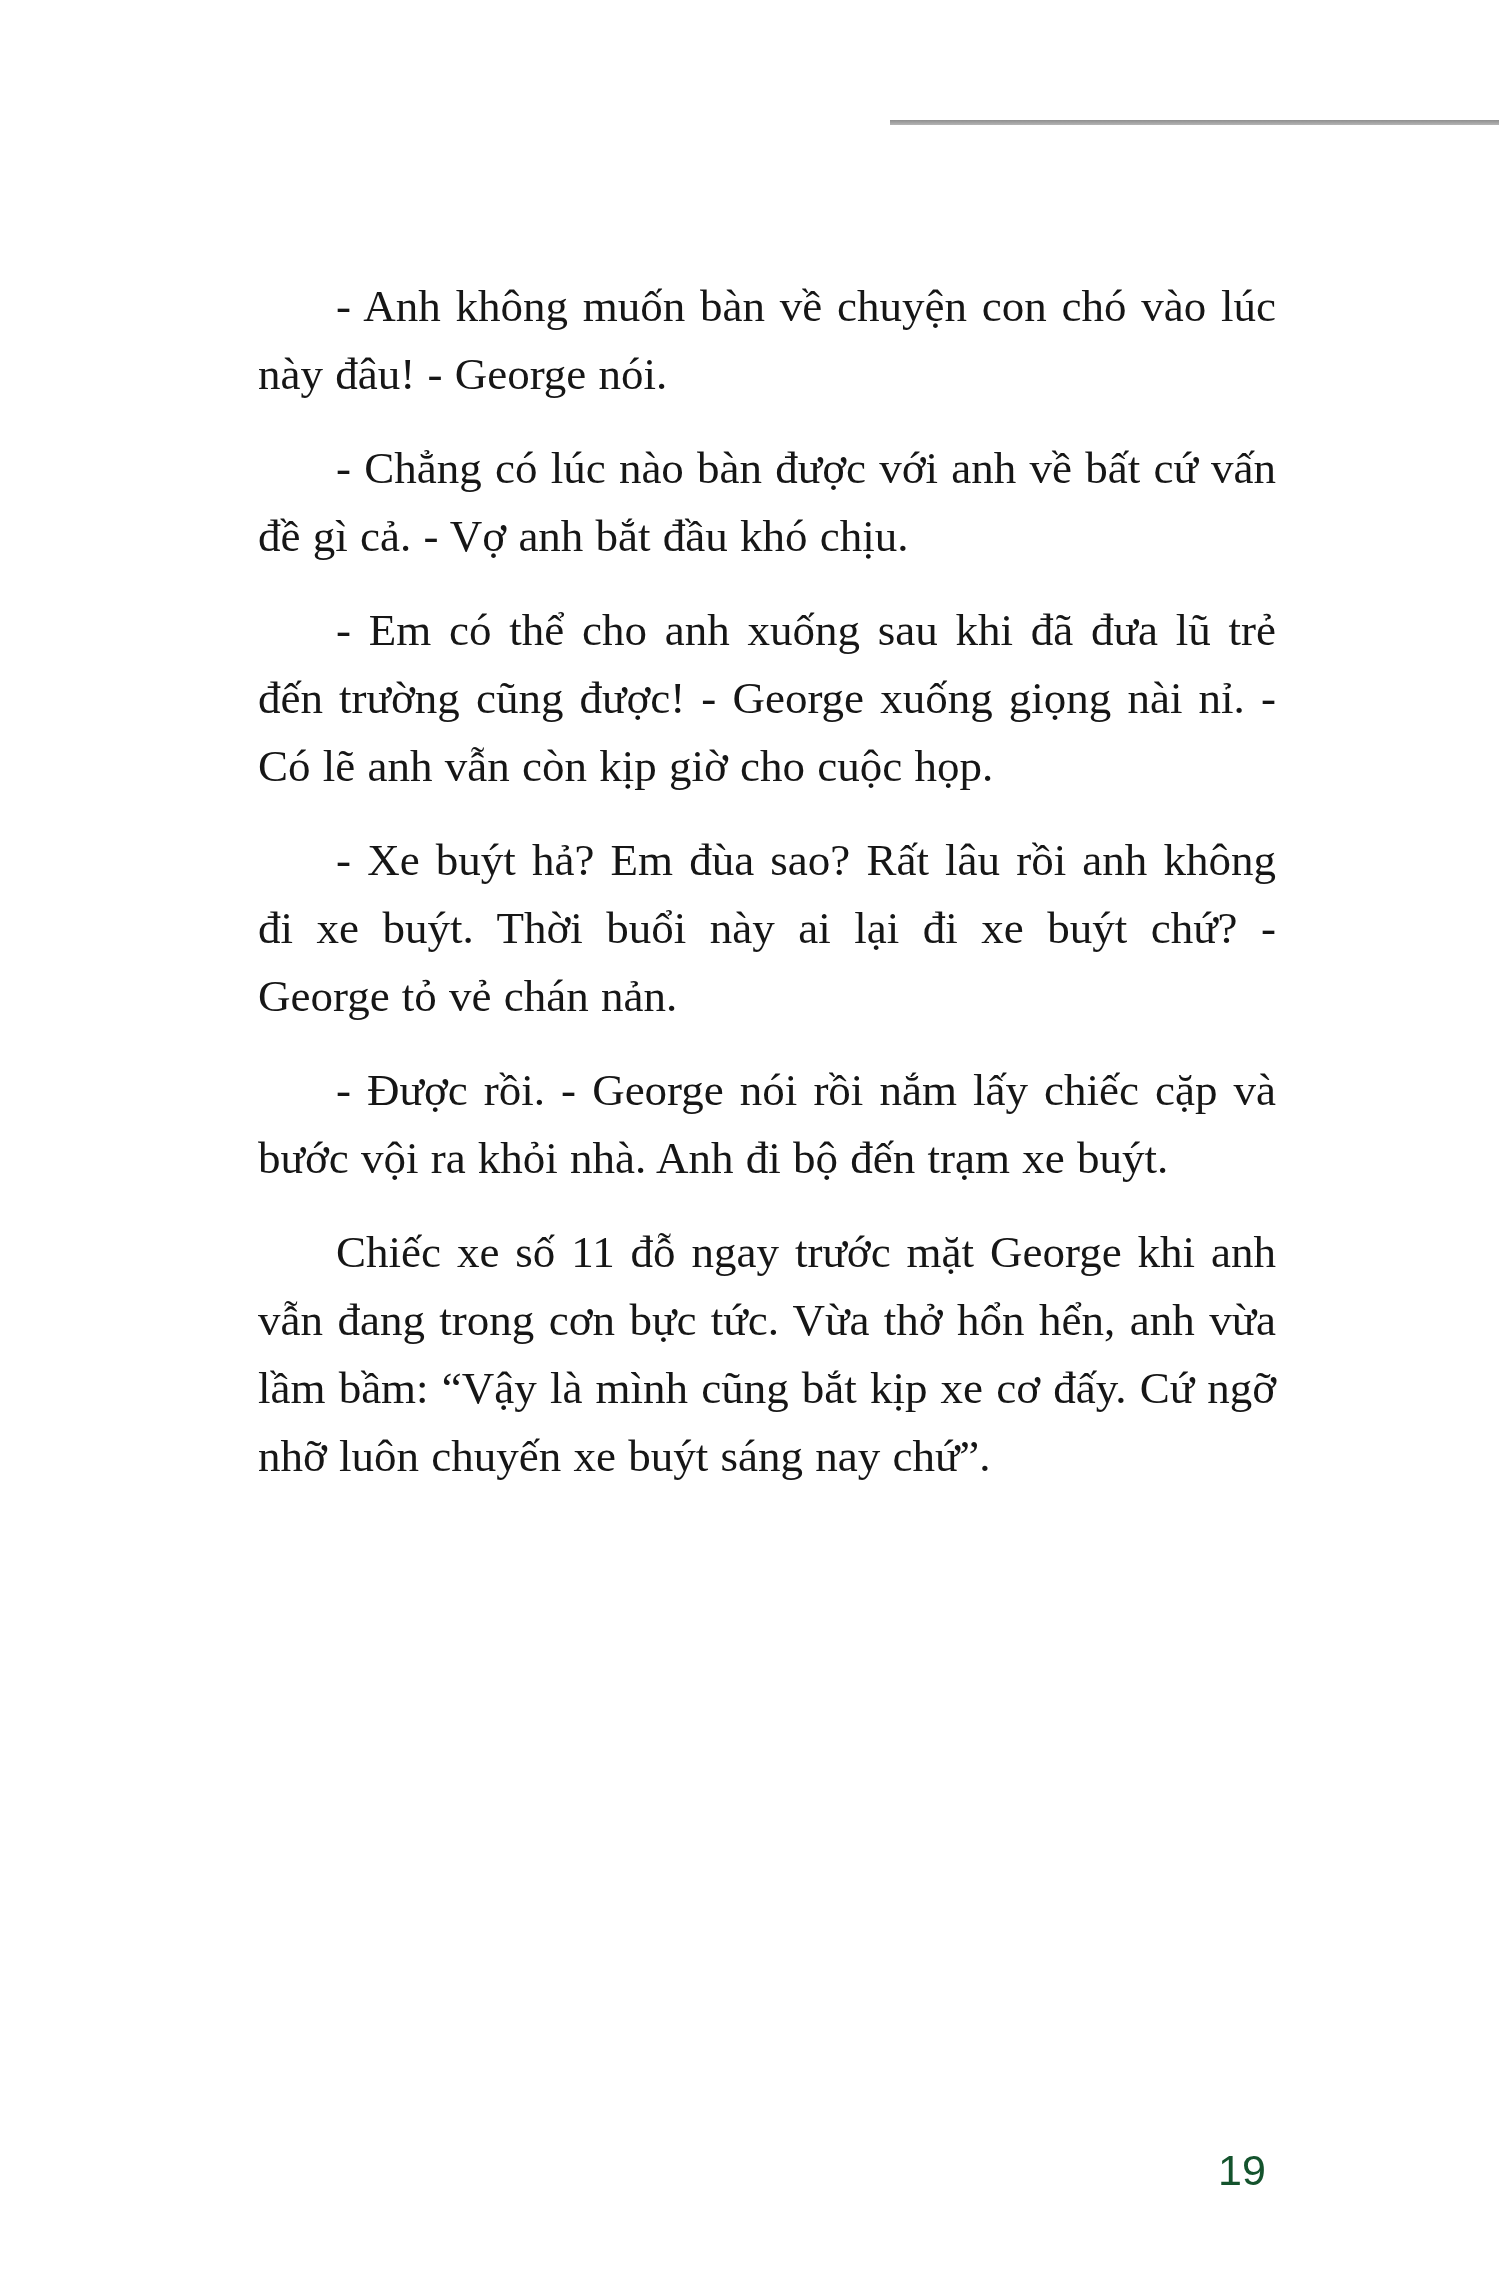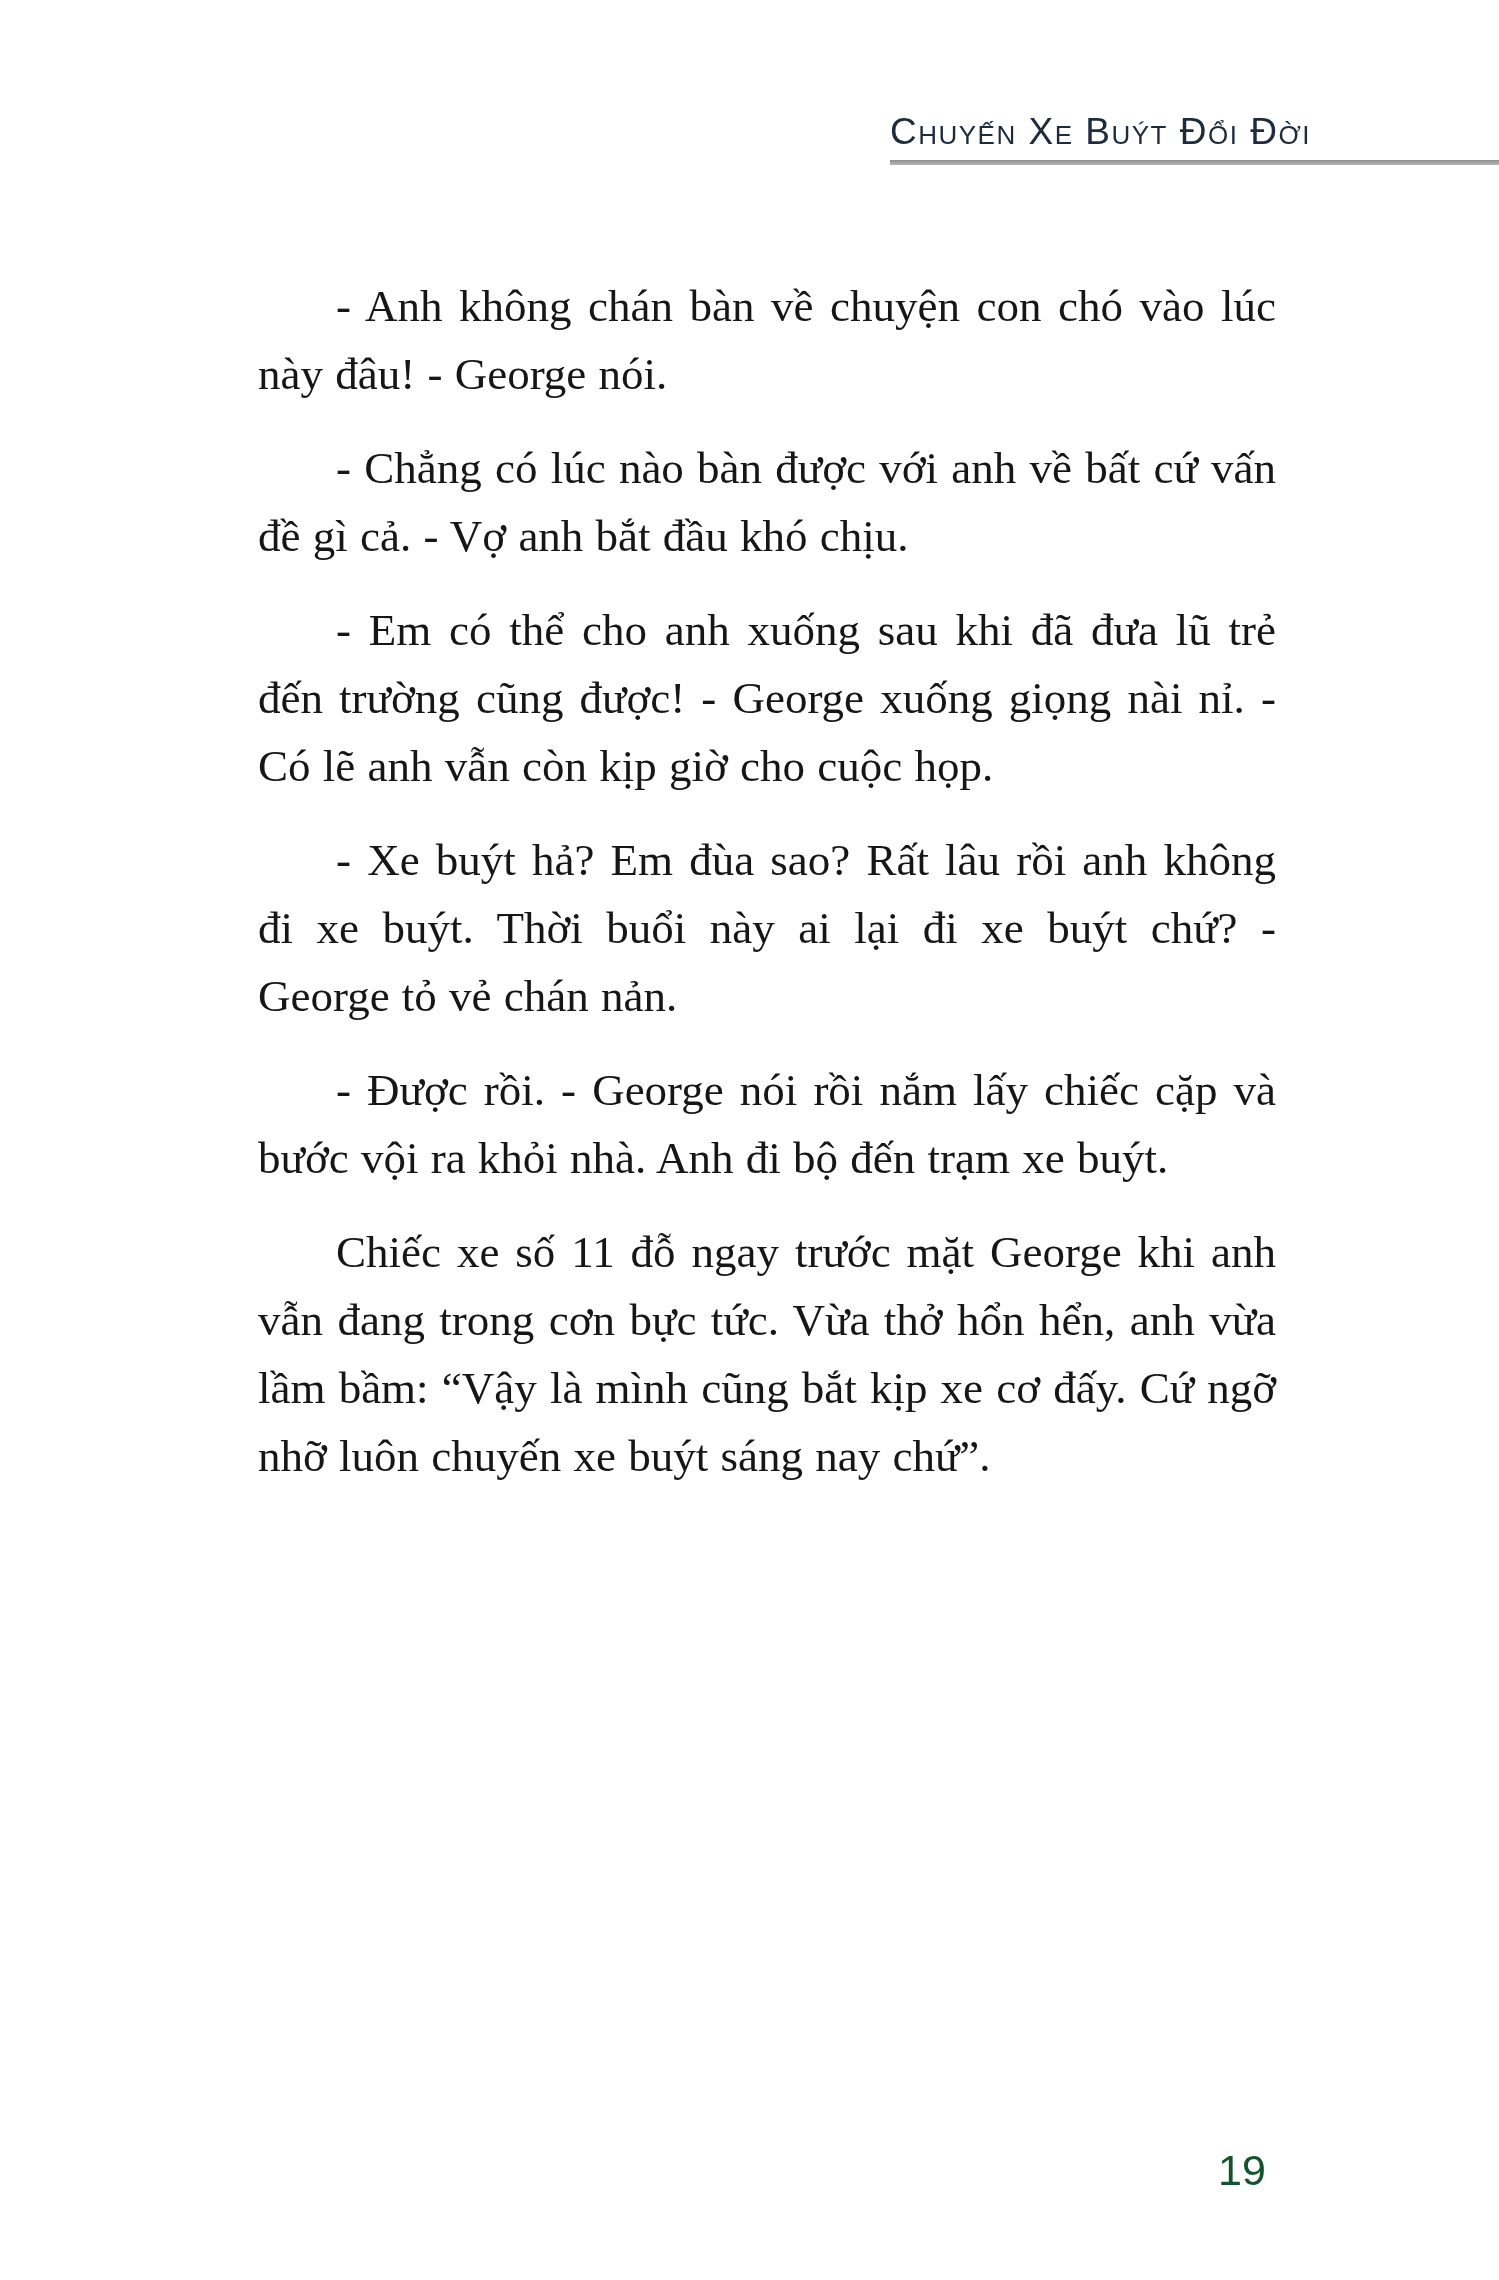--- a/index.html
+++ b/index.html
@@ -61,26 +61,25 @@
     font-size: 43px;
     color: #14532d;
   }
 </style>
 </head>
 <body>
 
 <div class="page">
 
   <header class="running-head">
-    <div class="running-head-title">Chuyến Xe Buýt Đổi Đời</div>
     <div class="running-head-rule"></div>
   </header>
 
   <main class="content">
-    <p class="para">- Anh không chán bàn về chuyện con chó vào lúc này đâu! - George nói.</p>
+    <p class="para">- Anh không muốn bàn về chuyện con chó vào lúc này đâu! - George nói.</p>
     <p class="para">- Chẳng có lúc nào bàn được với anh về bất cứ vấn đề gì cả. - Vợ anh bắt đầu khó chịu.</p>
     <p class="para">- Em có thể cho anh xuống sau khi đã đưa lũ trẻ đến trường cũng được! - George xuống giọng nài nỉ. - Có lẽ anh vẫn còn kịp giờ cho cuộc họp.</p>
     <p class="para">- Xe buýt hả? Em đùa sao? Rất lâu rồi anh không đi xe buýt. Thời buổi này ai lại đi xe buýt chứ? - George tỏ vẻ chán nản.</p>
     <p class="para">- Được rồi. - George nói rồi nắm lấy chiếc cặp và bước vội ra khỏi nhà. Anh đi bộ đến trạm xe buýt.</p>
     <p class="para">Chiếc xe số 11 đỗ ngay trước mặt George khi anh vẫn đang trong cơn bực tức. Vừa thở hổn hển, anh vừa lầm bầm: “Vậy là mình cũng bắt kịp xe cơ đấy. Cứ ngỡ nhỡ luôn chuyến xe buýt sáng nay chứ”.</p>
   </main>
 
   <footer>
     <div class="page-number">19</div>
   </footer>

